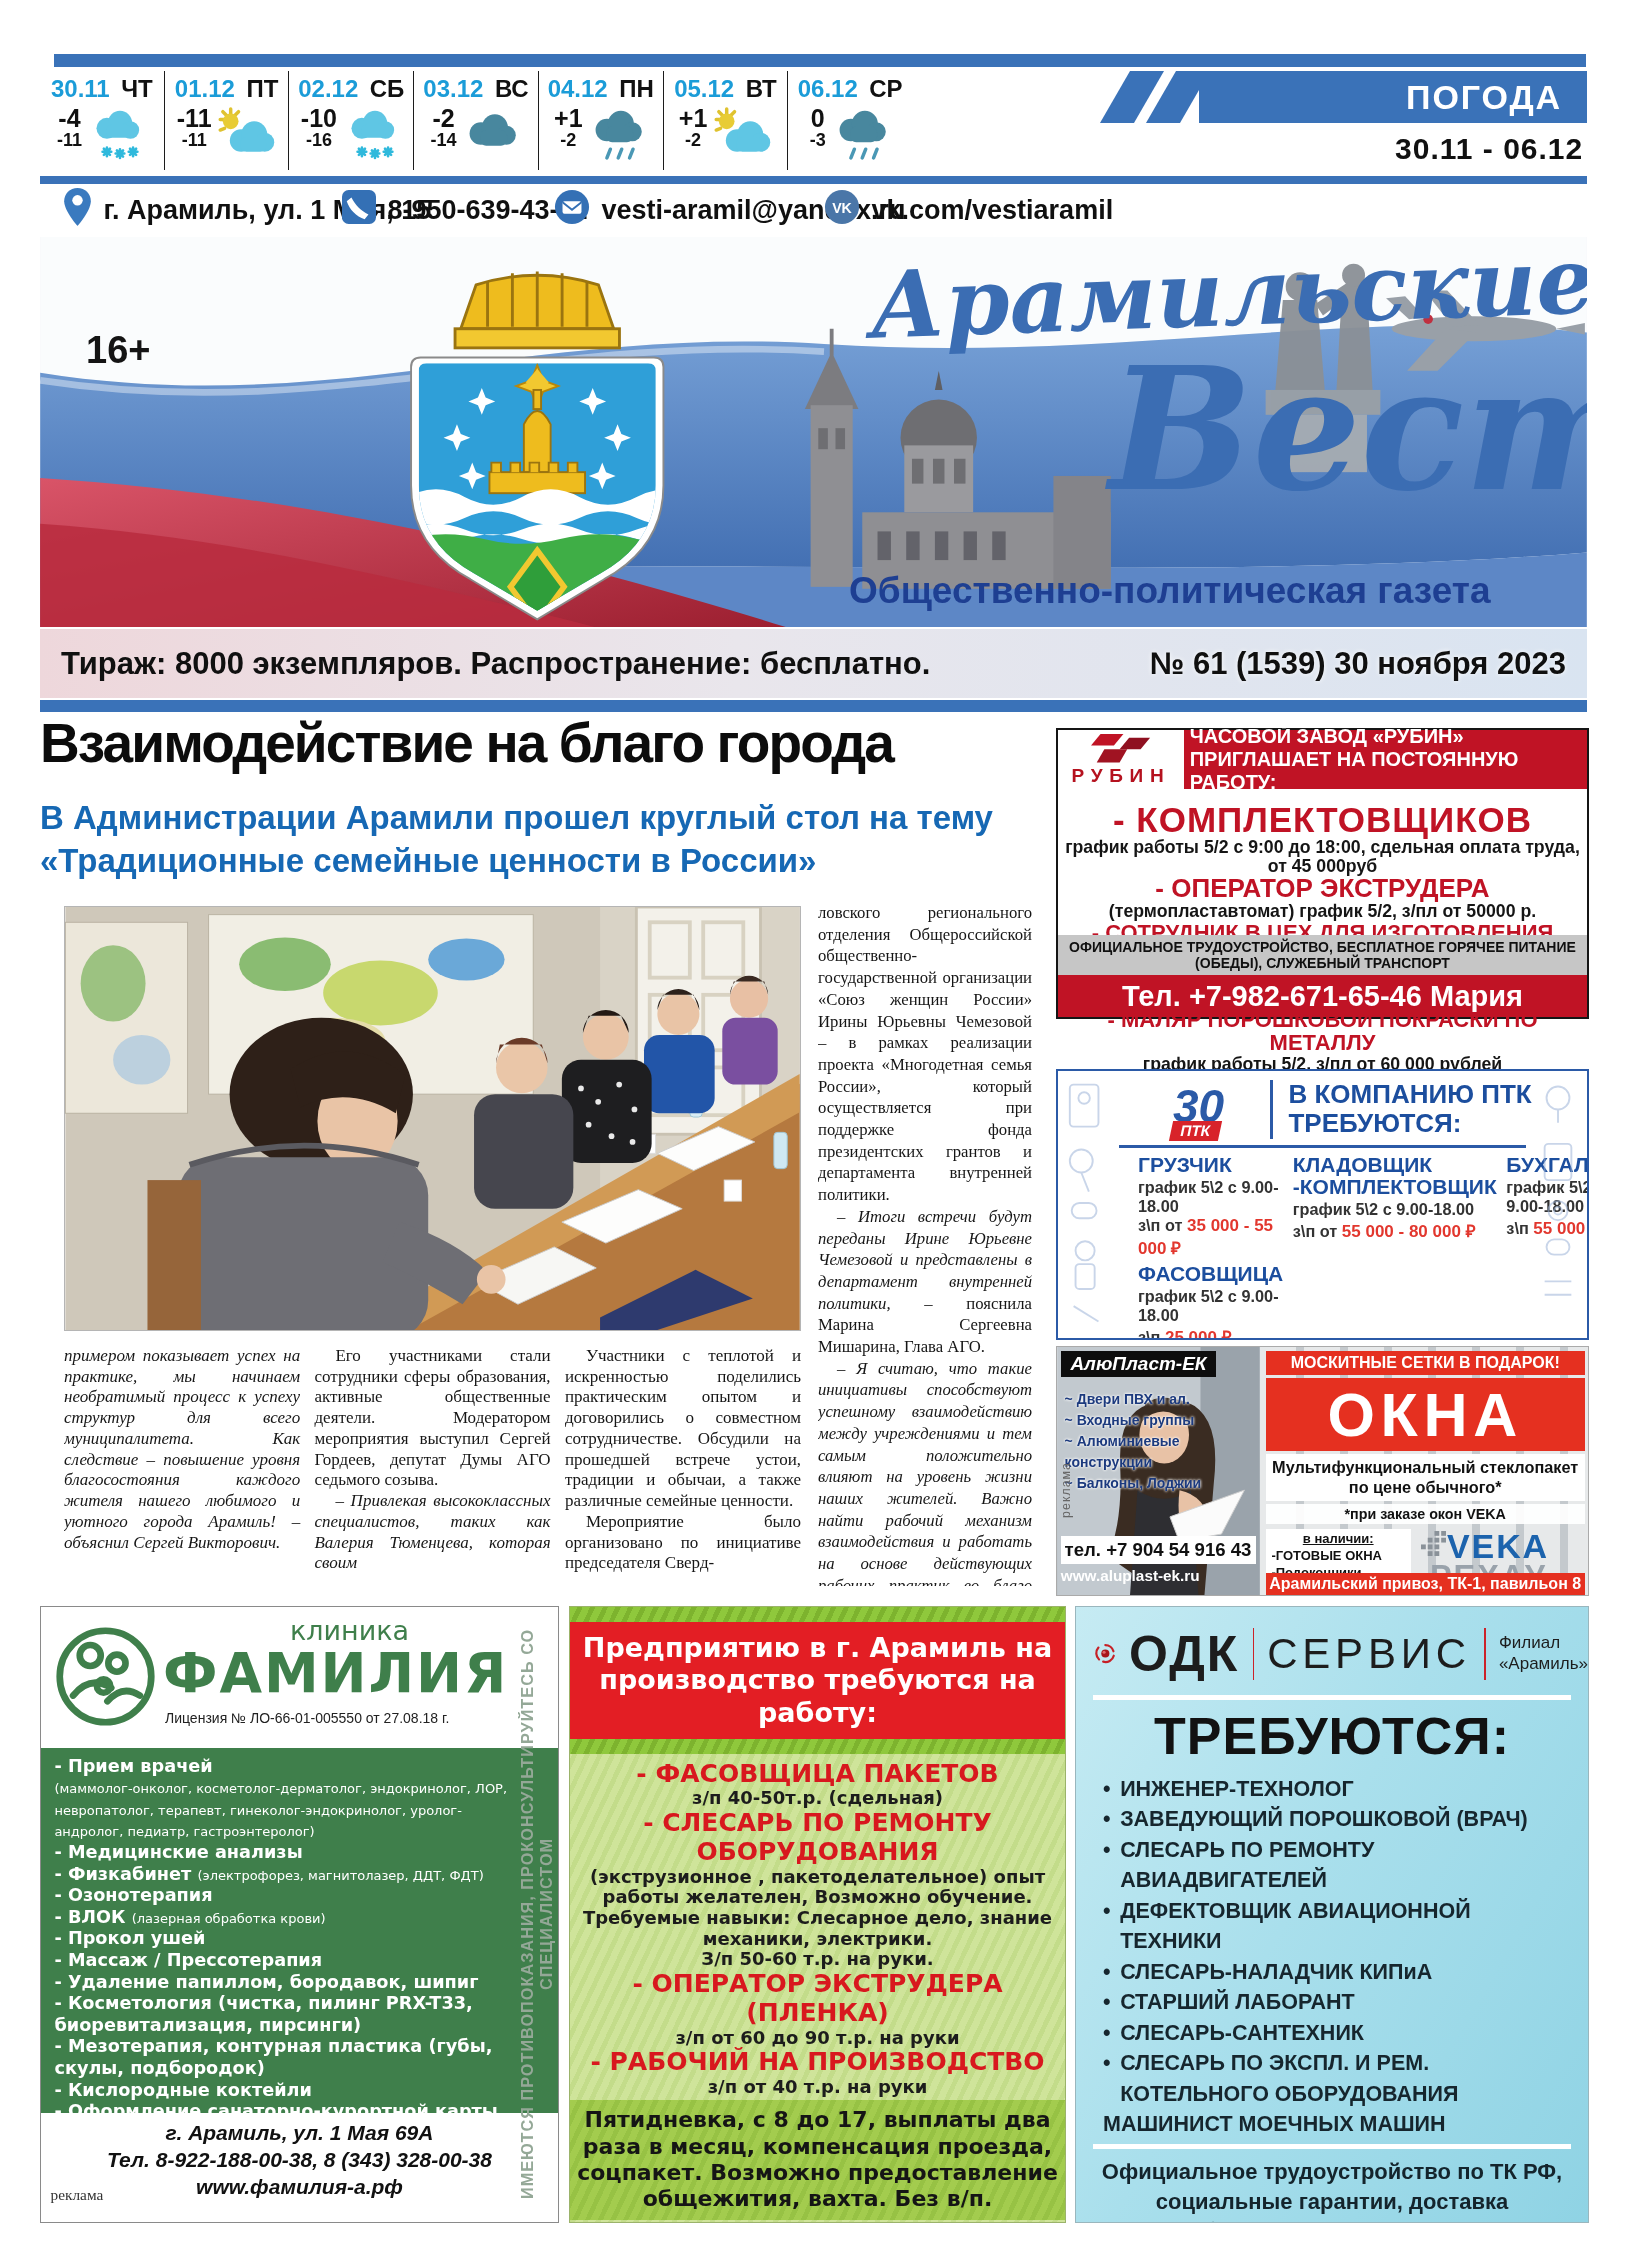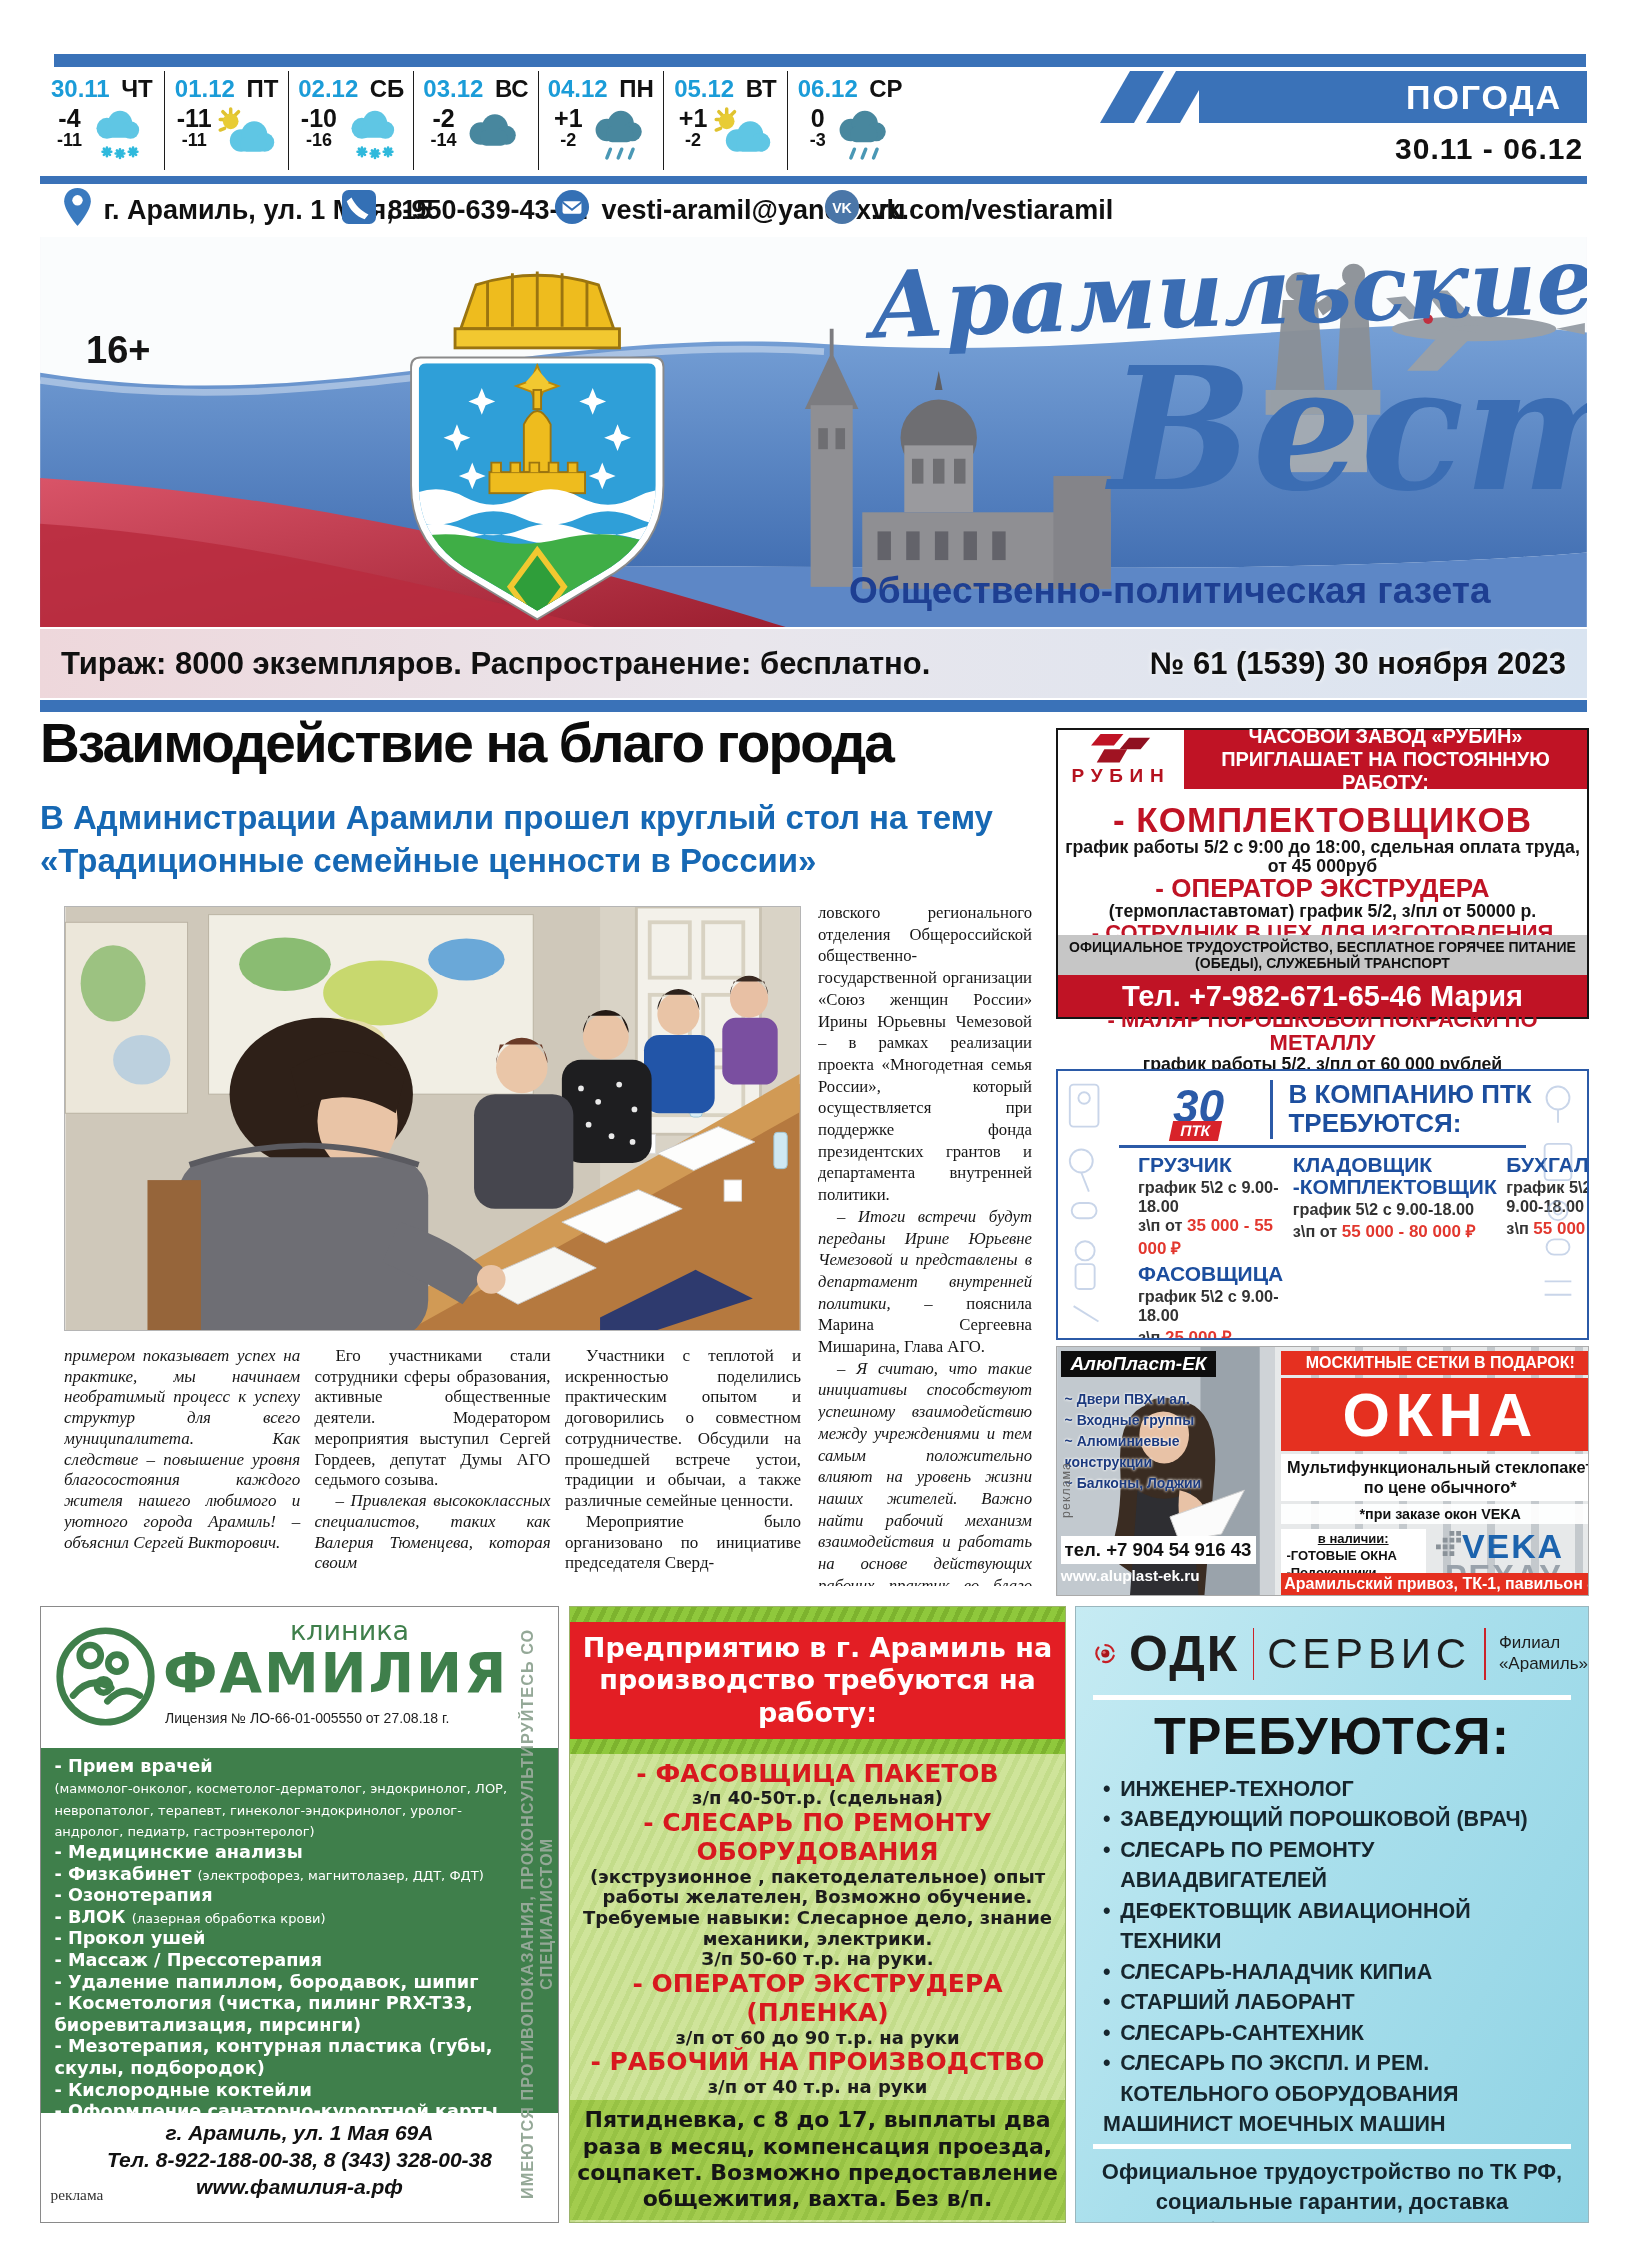--- a/index.html
+++ b/index.html
@@ -56,21 +56,21 @@
   .it{font-style:italic;}
   .col4{left:818px;top:902px;width:214px;height:684px;font-family:"Liberation Serif",serif;
         font-size:16.7px;line-height:1.3;text-align:justify;color:#161616;overflow:hidden;}
   .col4 p{margin:0;text-indent:19px;}
   
   .rubin{left:1056px;top:728px;width:533px;height:291px;border:2.9px solid #151515;background:#fff;box-sizing:border-box;}
   .rubin-head{display:flex;height:59px;}
   .rubin-logo{width:126px;display:flex;flex-direction:column;align-items:center;justify-content:center;}
   .rubin-logo .rl-name{color:#b5121f;font-weight:800;font-size:19px;letter-spacing:6.7px;margin-top:1px;}
   .rubin-banner{flex:1;background:#c01325;color:#fff;font-weight:800;font-size:20px;line-height:1.15;
-                display:flex;align-items:center;justify-content:center;text-align:center;padding:1.9px 5.7px;}
+                display:flex;align-items:center;justify-content:center;padding:1.9px 5.7px;}
   .rubin-body{text-align:center;line-height:1.04;padding-top:13px;}
   .rj-title{color:#c01325;font-weight:800;}
   .rj-big{font-size:35px;letter-spacing:1px;}
   .rj-mid{font-size:26px;}
   .rj-sm{font-size:22px;line-height:1.05;}
   .rj-det{color:#151515;font-weight:700;font-size:17.7px;}
   .rubin-benefits{position:absolute;left:0;bottom:42px;width:100%;background:#c6c6c6;color:#101010;
                   font-weight:700;font-size:14px;text-align:center;padding:3.8px 1.9px;box-sizing:border-box;}
   .rubin-phone{position:absolute;left:0;bottom:0;width:100%;height:42px;background:#c01325;color:#fff;
                font-weight:800;font-size:29px;display:flex;align-items:center;justify-content:center;}
@@ -96,21 +96,21 @@
   .okna-left{position:absolute;left:0;top:0;width:203px;height:250px;background:linear-gradient(160deg,#dde1e4,#a8b0b6);}
   .okna-brand{position:absolute;left:3.8px;top:3.8px;background:#0d0d0d;color:#fff;font-weight:800;font-style:italic;
               font-size:19px;padding:1.9px 9.6px;}
   .okna-products{position:absolute;left:7.6px;top:42px;font-weight:800;font-size:14px;color:#1c3a7e;
                  line-height:1.5;text-shadow:0 0 2.9px #fff,0 0 2.9px #fff;}
   .okna-reklama{position:absolute;left:1.9px;top:115px;writing-mode:vertical-rl;transform:rotate(180deg);
                 color:#666;font-size:12.4px;letter-spacing:1px;}
   .okna-phone{position:absolute;left:3.8px;top:189px;width:195px;background:#fff;font-weight:800;font-size:18.6px;
               padding:2.9px 3.8px;box-sizing:border-box;}
   .okna-site{position:absolute;left:3.8px;top:220px;color:#fff;font-weight:700;font-size:15.3px;}
-  .okna-right{position:absolute;left:218px;top:0;width:331px;height:250px;
+  .okna-right{position:absolute;left:203px;top:0;width:331px;height:250px;
               background:repeating-linear-gradient(90deg,#e7e9ea 0 36px,#c4c9cd 36px 44px);}
   .okna-promo{position:absolute;left:5.7px;top:3.8px;width:319px;background:#e53020;color:#fff;font-weight:800;
               font-size:16px;text-align:center;padding:2.9px 0;}
   .okna-title{position:absolute;left:5.7px;top:31px;width:319px;height:73px;background:#e53020;color:#fff;
               font-weight:800;font-size:61px;letter-spacing:5.7px;display:flex;align-items:center;justify-content:center;}
   .okna-sub{position:absolute;left:5.7px;top:107px;width:319px;background:#fff;color:#111;font-weight:800;
             font-size:16.3px;text-align:center;padding:2.9px 3.8px;box-sizing:border-box;line-height:1.25;}
   .okna-note{position:absolute;left:5.7px;top:157px;width:319px;background:rgba(255,255,255,.92);color:#111;
              font-weight:800;font-size:14.3px;text-align:center;padding:1.9px 0;}
   .okna-stock{position:absolute;left:5.7px;top:182px;width:145px;background:#fff;color:#111;font-weight:800;

